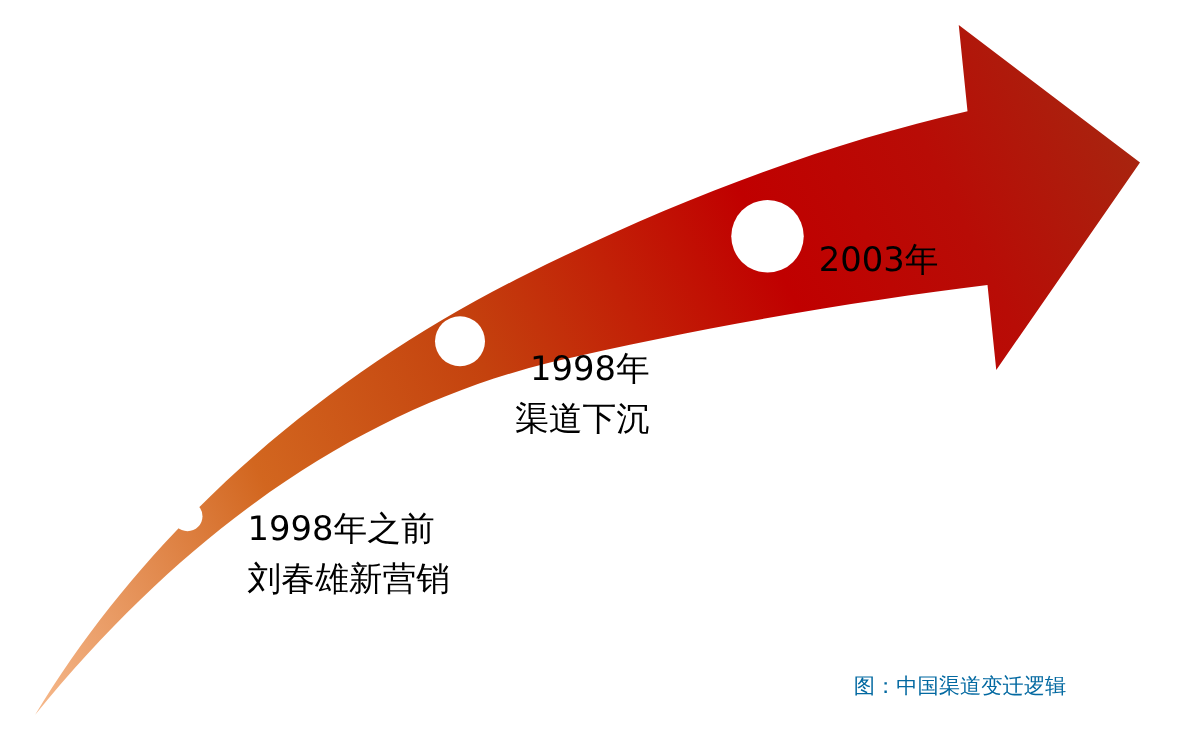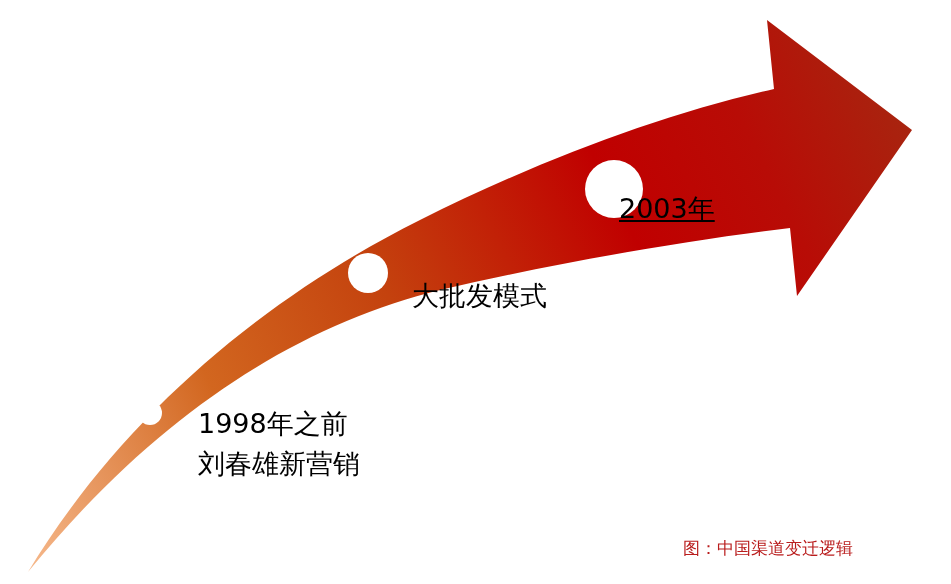--- a/index.html
+++ b/index.html
@@ -3,21 +3,21 @@
   <meta charset="utf-8">
   <style>
     html, body { margin: 0; padding: 0; background: #ffffff; }
     body { width: 951px; height: 584px; position: relative; overflow: hidden;
            font-family: "DejaVu Sans", "Liberation Sans", sans-serif; }
     #stage { position: absolute; left: 0; top: 0; width: 951px; height: 584px; }
     svg.arrow { position: absolute; left: 0; top: 0; }
     .label { position: absolute; color: #000; font-size: 27px; line-height: 40px;
              white-space: nowrap; letter-spacing: 0px; }
     .label span { display: block; }
-    .caption { position: absolute; left: 683px; top: 537px; font-size: 17px; color: #b91c1c;
+    .caption { position: absolute; left: 683px; top: 537px; font-size: 17px; color: #0369a1;
                white-space: nowrap; }
     .watermark { position: absolute; left: 262px; top: 232px; font-size: 46px;
                  color: rgba(255,255,255,0.14); transform: rotate(-30deg);
                  transform-origin: left top; white-space: nowrap; }
   </style>
 </head>
 <body>
 
 <div id="stage">
 
@@ -47,21 +47,22 @@
   </svg>
 
   <div class="watermark">@刘春雄新营销</div>
 
   <div class="label" style="left:198px; top:404px;">
     <span>1998年之前</span>
     <span>刘春雄新营销</span>
   </div>
 
   <div class="label" style="left:424px; top:276px; text-align:center; width:130px; margin-left:-12px;">
-    <span style="text-align:left;">大批发模式</span>
+    <span style="text-align:left; padding-left:12px;">1998年</span>
+    <span style="text-align:left;">渠道下沉</span>
   </div>
 
-  <div class="label" style="left:607px; top:189px;text-decoration:underline;">
+  <div class="label" style="left:643px; top:189px;">
     <span style="padding-left:12px;">2003年</span>
   </div>
 
   <div class="caption">图：中国渠道变迁逻辑</div>
 </div>
 
 </body></html>

